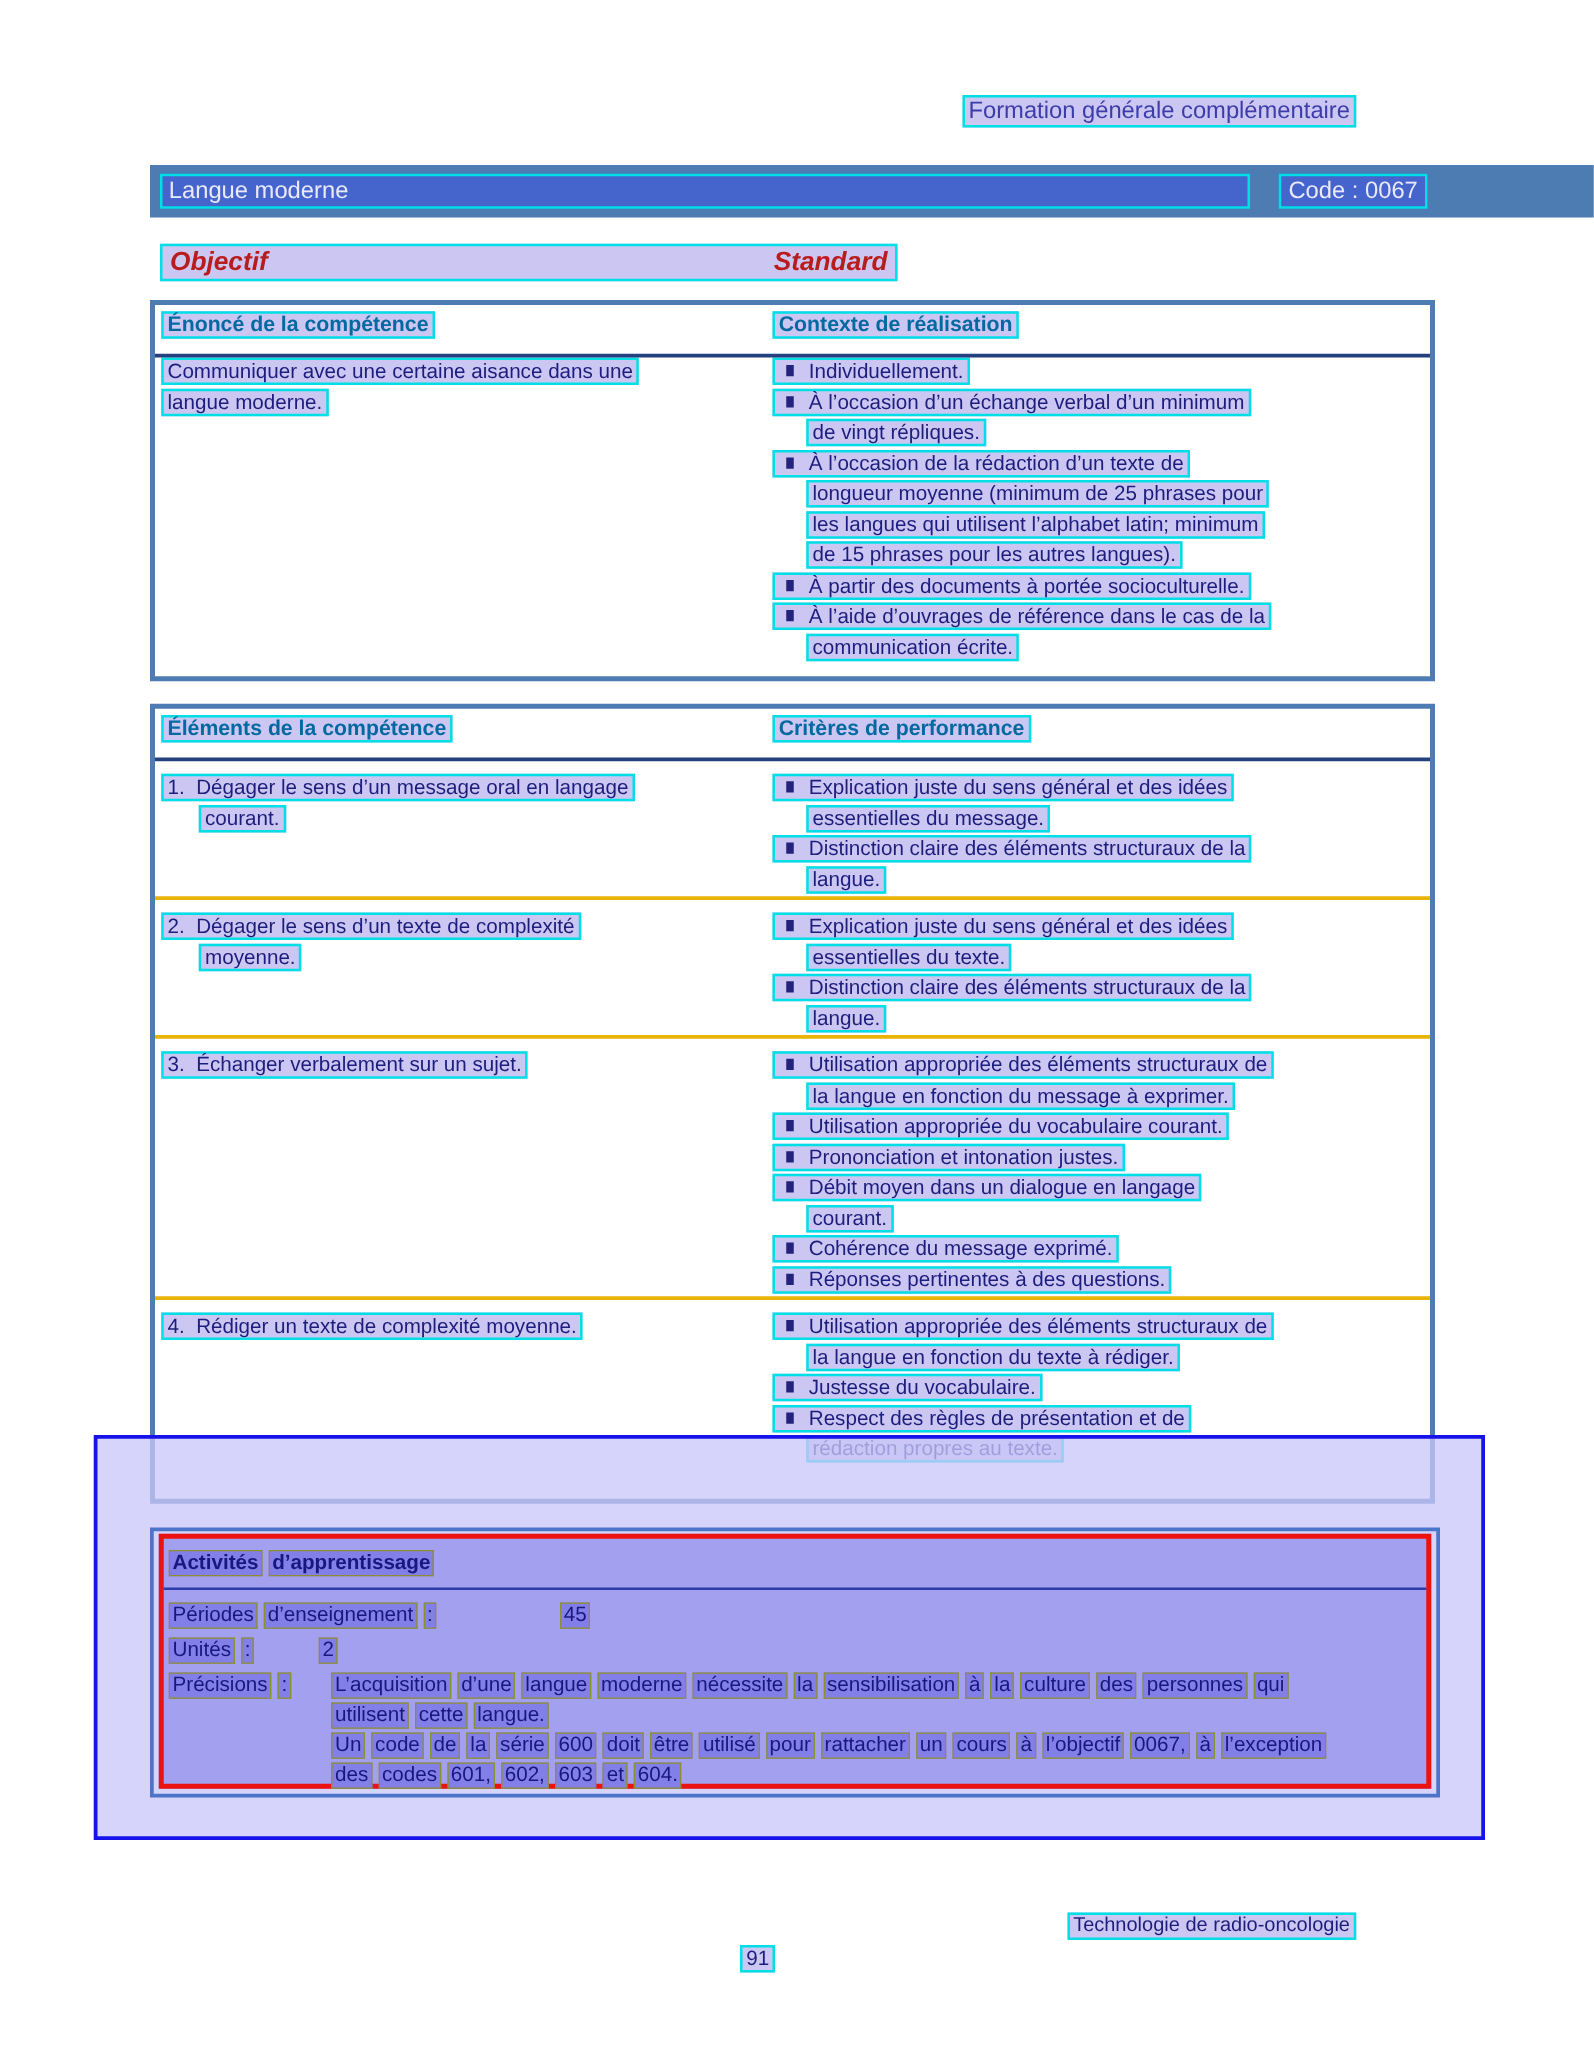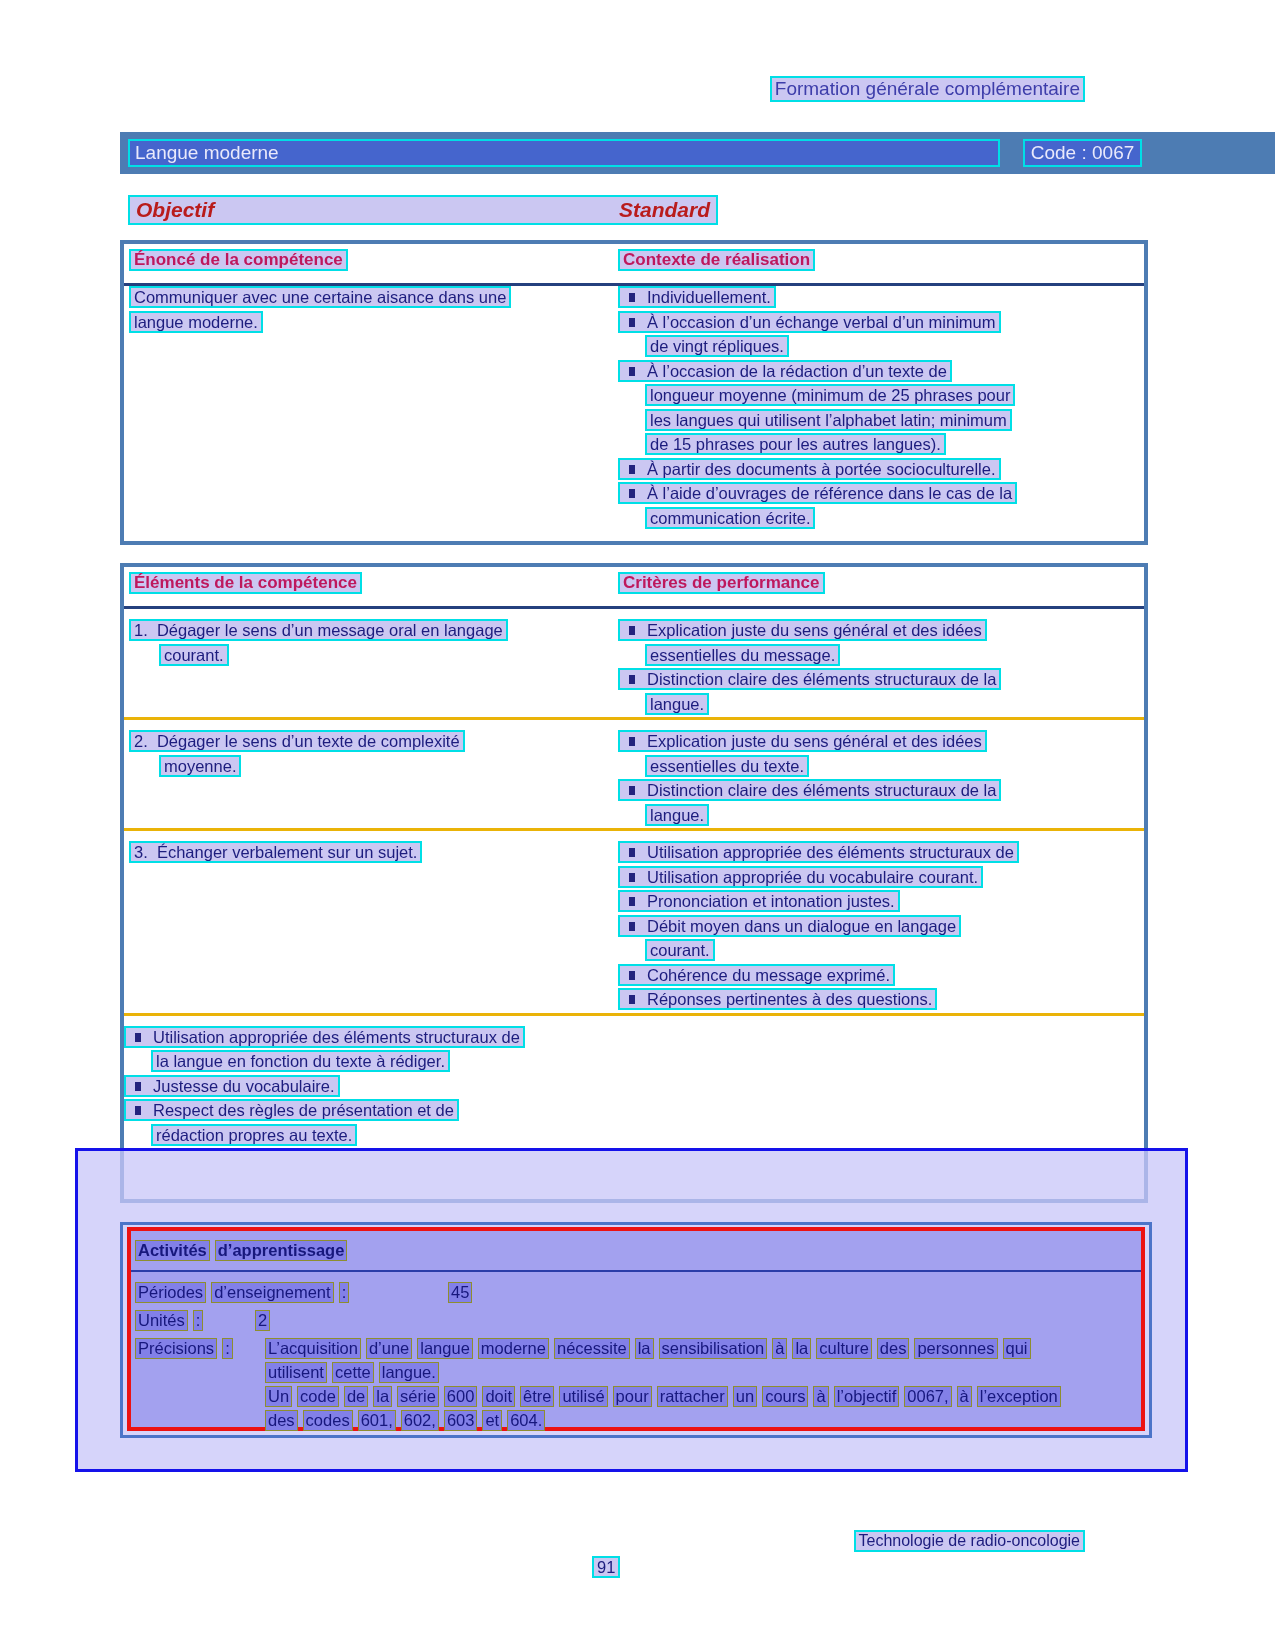--- a/index.html
+++ b/index.html
@@ -35,21 +35,21 @@
   #obj-row .hl{
     display:flex;justify-content:space-between;width:100%;box-sizing:border-box;
     font-weight:bold;font-style:italic;font-size:21px;line-height:26px;color:#b91c1c;padding:0 6px;
   }
 
   
   .tbl{position:absolute;left:120px;width:1028px;border:4px solid #4d7cb3;background:#fff;box-sizing:border-box;overflow:hidden;}
   #table1{top:240px;height:305px;}
   #table2{top:563px;height:640px;}
   .thead{position:relative;height:39px;border-bottom:3px solid #24407e;}
-  .thead .hl{font-weight:bold;font-size:17px;color:#be185d;position:absolute;top:5px;}
+  .thead .hl{font-weight:bold;font-size:17px;color:#0369a1;position:absolute;top:5px;}
   .thead .hl-left{left:5px;}
   .thead .hl-right{left:494px;}
   .trow{display:flex;padding-top:10px;}
   .trow + .trow{border-top:3px solid #eab308;justify-content:space-between;}
   .t1body{padding-top:0;}
   .cl{width:494px;padding-left:5px;box-sizing:border-box;flex:none;}
   .cr{flex:1;min-width:0;}
 
   
   #overlay{position:absolute;left:75px;top:1148px;width:1113px;height:324px;
@@ -142,29 +142,33 @@
           <div class="ln"><span class="hl"><span class="bullet"></span>Distinction claire des éléments structuraux de la</span></div>
           <div class="ln"><span class="hl ind">langue.</span></div>
         </div>
       </div>
       <div class="trow">
         <div class="cl">
           <div class="ln"><span class="hl">3.&nbsp;&nbsp;Échanger verbalement sur un sujet.</span></div>
         </div>
         <div class="cr">
           <div class="ln"><span class="hl"><span class="bullet"></span>Utilisation appropriée des éléments structuraux de</span></div>
+          <div class="ln"><span class="hl ind">la langue en fonction du message à exprimer.</span></div>
           <div class="ln"><span class="hl"><span class="bullet"></span>Utilisation appropriée du vocabulaire courant.</span></div>
           <div class="ln"><span class="hl"><span class="bullet"></span>Prononciation et intonation justes.</span></div>
           <div class="ln"><span class="hl"><span class="bullet"></span>Débit moyen dans un dialogue en langage</span></div>
           <div class="ln"><span class="hl ind">courant.</span></div>
           <div class="ln"><span class="hl"><span class="bullet"></span>Cohérence du message exprimé.</span></div>
           <div class="ln"><span class="hl"><span class="bullet"></span>Réponses pertinentes à des questions.</span></div>
         </div>
       </div>
       <div class="trow">
+        <div class="cl">
+          <div class="ln"><span class="hl">4.&nbsp;&nbsp;Rédiger un texte de complexité moyenne.</span></div>
+        </div>
         <div class="cr">
           <div class="ln"><span class="hl"><span class="bullet"></span>Utilisation appropriée des éléments structuraux de</span></div>
           <div class="ln"><span class="hl ind">la langue en fonction du texte à rédiger.</span></div>
           <div class="ln"><span class="hl"><span class="bullet"></span>Justesse du vocabulaire.</span></div>
           <div class="ln"><span class="hl"><span class="bullet"></span>Respect des règles de présentation et de</span></div>
           <div class="ln"><span class="hl ind">rédaction propres au texte.</span></div>
         </div>
       </div>
     </div>
 </div>

